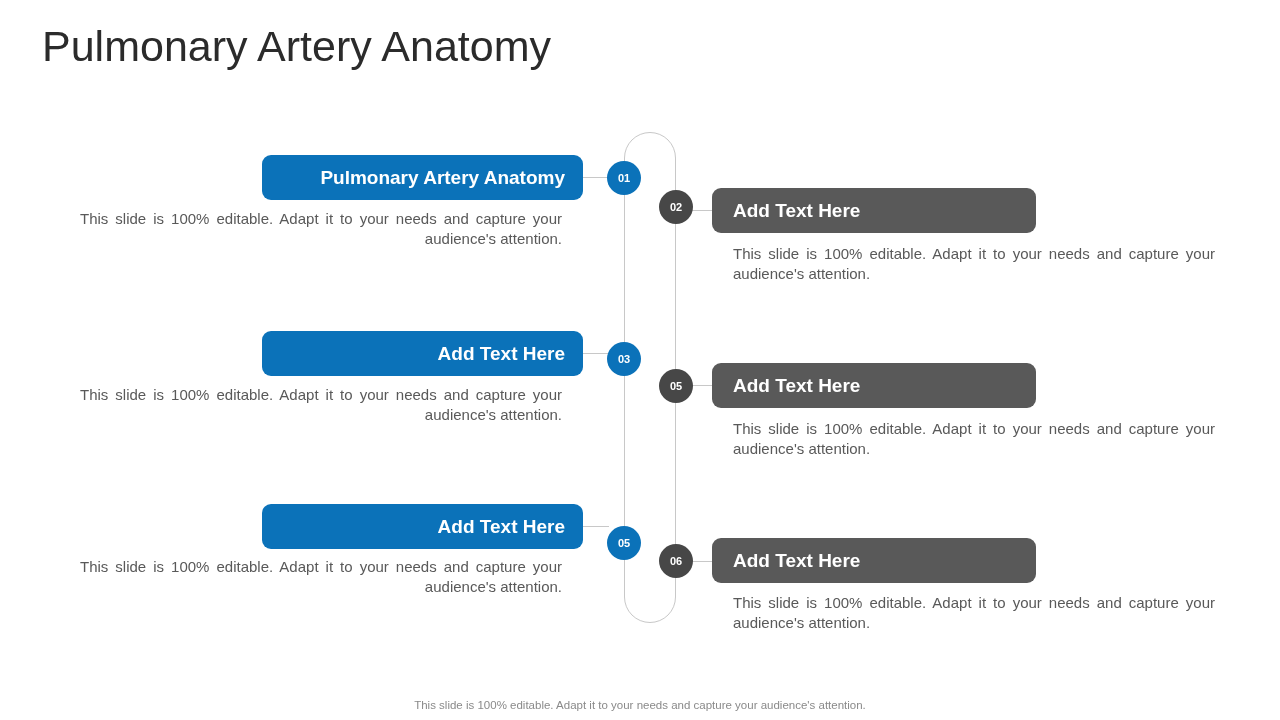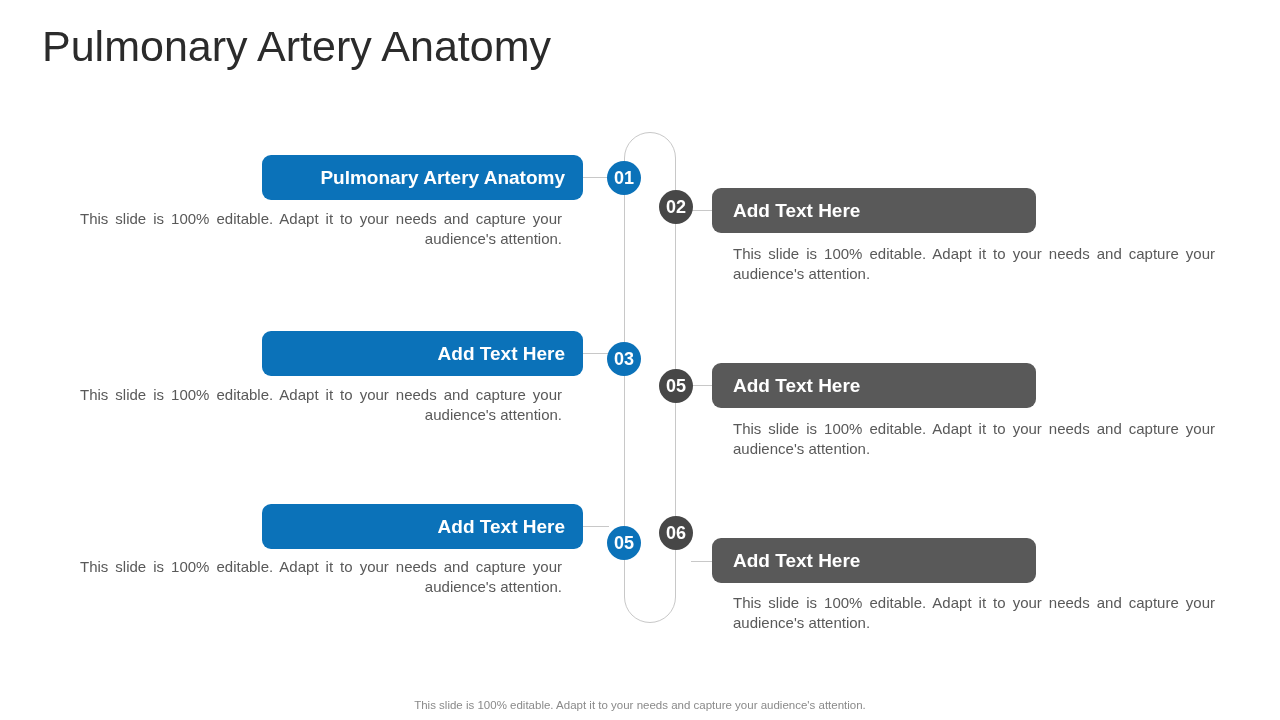--- a/index.html
+++ b/index.html
@@ -69,21 +69,21 @@
   .badge {
     position: absolute;
     width: 34px;
     height: 34px;
     border-radius: 50%;
     display: flex;
     align-items: center;
     justify-content: center;
     color: #ffffff;
     font-weight: bold;
-    font-size: 18px;
+    font-size: 11px;
     z-index: 3;
   }
   .badge-blue { left: 607px; background: var(--accent-blue, #0b72b9); }
   .badge-gray { left: 659px; background: var(--circle-gray, #474747); }
   .desc {
     position: absolute;
     font-size: 15px;
     line-height: 19.5px;
     color: var(--text-gray, #595959);
     width: 482px;
@@ -159,20 +159,20 @@
   </div>
   <div class="badge badge-blue" style="top:526px">
     <span>05</span>
   </div>
   <div class="desc desc-left" style="top:557px">This slide is 100% editable. Adapt it to your needs and capture your audience's attention.</div>
 
   <div class="connector conn-right" style="top:561px"></div>
   <div class="item-box box-right" style="top:538px">
     <span>Add Text Here</span>
   </div>
-  <div class="badge badge-gray" style="top:516px">
+  <div class="badge badge-gray" style="top:544px">
     <span>06</span>
   </div>
   <div class="desc desc-right" style="top:593px">This slide is 100% editable. Adapt it to your needs and capture your audience's attention.</div>
 
   <div class="footer-note">This slide is 100% editable. Adapt it to your needs and capture your audience's attention.</div>
 
 </div>
 
 </body></html>

